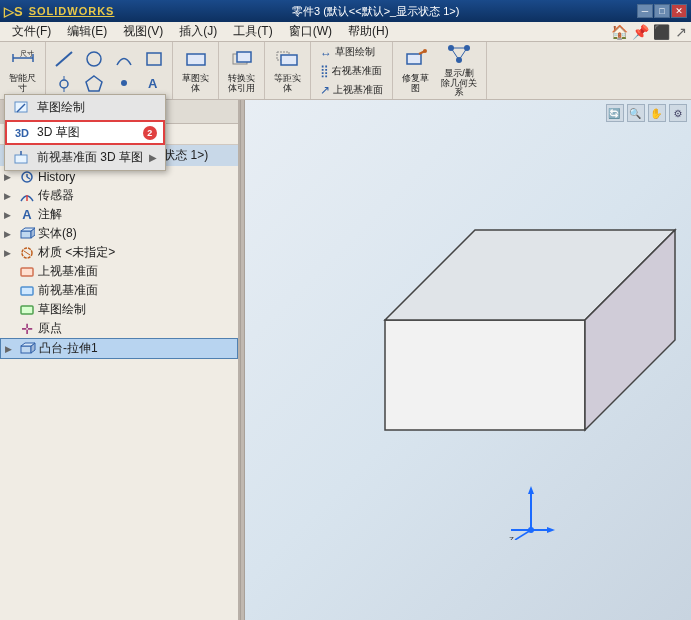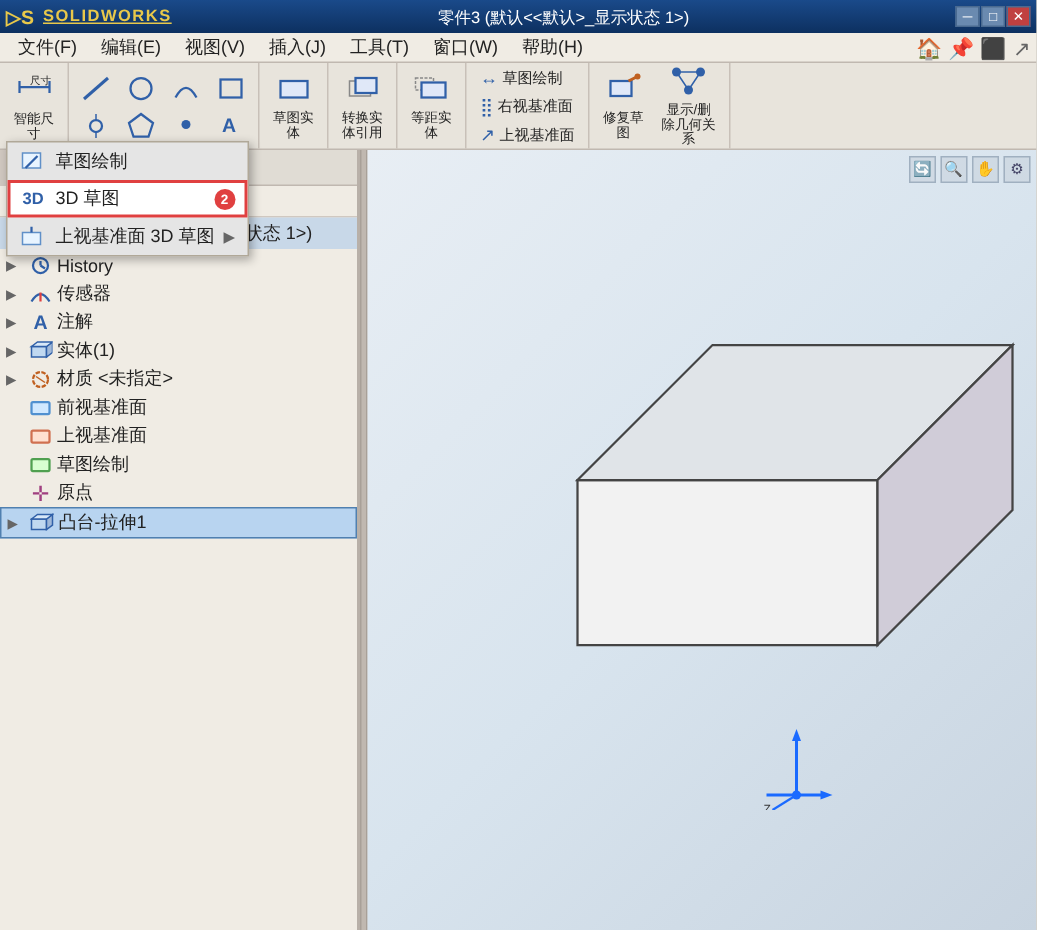--- a/index.html
+++ b/index.html
@@ -388,21 +388,21 @@
         <span class="badge">2</span>
       </span>
     </div>
     <div class="dropdown-item">
       <div class="item-icon">
         <svg width="16" height="14" viewBox="0 0 16 14">
           <rect x="1" y="4" width="12" height="8" fill="#e8f4ff" stroke="#6090c8" stroke-width="1"></rect>
           <line x1="7" y1="0" x2="7" y2="4" stroke="#3060a8" stroke-width="1.5"></line>
         </svg>
       </div>
-      <span>上视基准面 3D 草图</span>
+      <span>前视基准面 3D 草图</span>
       <span style="margin-left:auto;font-size:10px;color:#666;">▶</span>
     </div>
   </div>
 </div>
 
 <div class="main-area">
 
   <div class="sidebar">
 
     <div class="sidebar-tabs">
@@ -474,52 +474,52 @@
 
       <div class="tree-item">
         <span class="tree-arrow">▶</span>
         <span class="tree-icon">
           <svg width="16" height="14" viewBox="0 0 16 14">
               <rect x="2" y="4" width="10" height="7" fill="#c0d8f0" stroke="#3060a8" stroke-width="1"></rect>
               <polygon points="12,4 16,1 16,8 12,11" fill="#a0b8d8" stroke="#3060a8" stroke-width="1"></polygon>
               <polygon points="2,4 6,1 16,1 12,4" fill="#d8e8f8" stroke="#3060a8" stroke-width="1"></polygon>
             </svg>
         </span>
-        <span class="tree-label">实体(1)</span>
+        <span class="tree-label">实体(8)</span>
       </div>
 
       <div class="tree-item">
         <span class="tree-arrow">▶</span>
         <span class="tree-icon">
           <svg width="16" height="14" viewBox="0 0 16 14">
               <circle cx="8" cy="7" r="5" fill="none" stroke="#c06020" stroke-width="1.5" stroke-dasharray="3,1"></circle>
               <line x1="5" y1="5" x2="11" y2="9" stroke="#c06020" stroke-width="1"></line>
             </svg>
         </span>
         <span class="tree-label">材质 &lt;未指定&gt;</span>
       </div>
 
       <div class="tree-item">
         <span class="tree-arrow" style="visibility:hidden;">▶</span>
         <span class="tree-icon">
           <svg width="16" height="14" viewBox="0 0 16 14">
-              <rect x="2" y="3" width="12" height="8" fill="#d0e8ff" stroke="#5090d0" stroke-width="1.5" rx="1"></rect>
-            </svg>
-        </span>
-        <span class="tree-label">前视基准面</span>
+              <rect x="2" y="3" width="12" height="8" fill="#ffe0d0" stroke="#d07050" stroke-width="1.5" rx="1"></rect>
+            </svg>
+        </span>
+        <span class="tree-label">上视基准面</span>
       </div>
 
       <div class="tree-item">
         <span class="tree-arrow" style="visibility:hidden;">▶</span>
         <span class="tree-icon">
           <svg width="16" height="14" viewBox="0 0 16 14">
-              <rect x="2" y="3" width="12" height="8" fill="#ffe0d0" stroke="#d07050" stroke-width="1.5" rx="1"></rect>
-            </svg>
-        </span>
-        <span class="tree-label">上视基准面</span>
+              <rect x="2" y="3" width="12" height="8" fill="#d0e8ff" stroke="#5090d0" stroke-width="1.5" rx="1"></rect>
+            </svg>
+        </span>
+        <span class="tree-label">前视基准面</span>
       </div>
 
       <div class="tree-item">
         <span class="tree-arrow" style="visibility:hidden;">▶</span>
         <span class="tree-icon">
           <svg width="16" height="14" viewBox="0 0 16 14">
               <rect x="2" y="3" width="12" height="8" fill="#d8ffd0" stroke="#50a050" stroke-width="1.5" rx="1"></rect>
             </svg>
         </span>
         <span class="tree-label">草图绘制</span>

